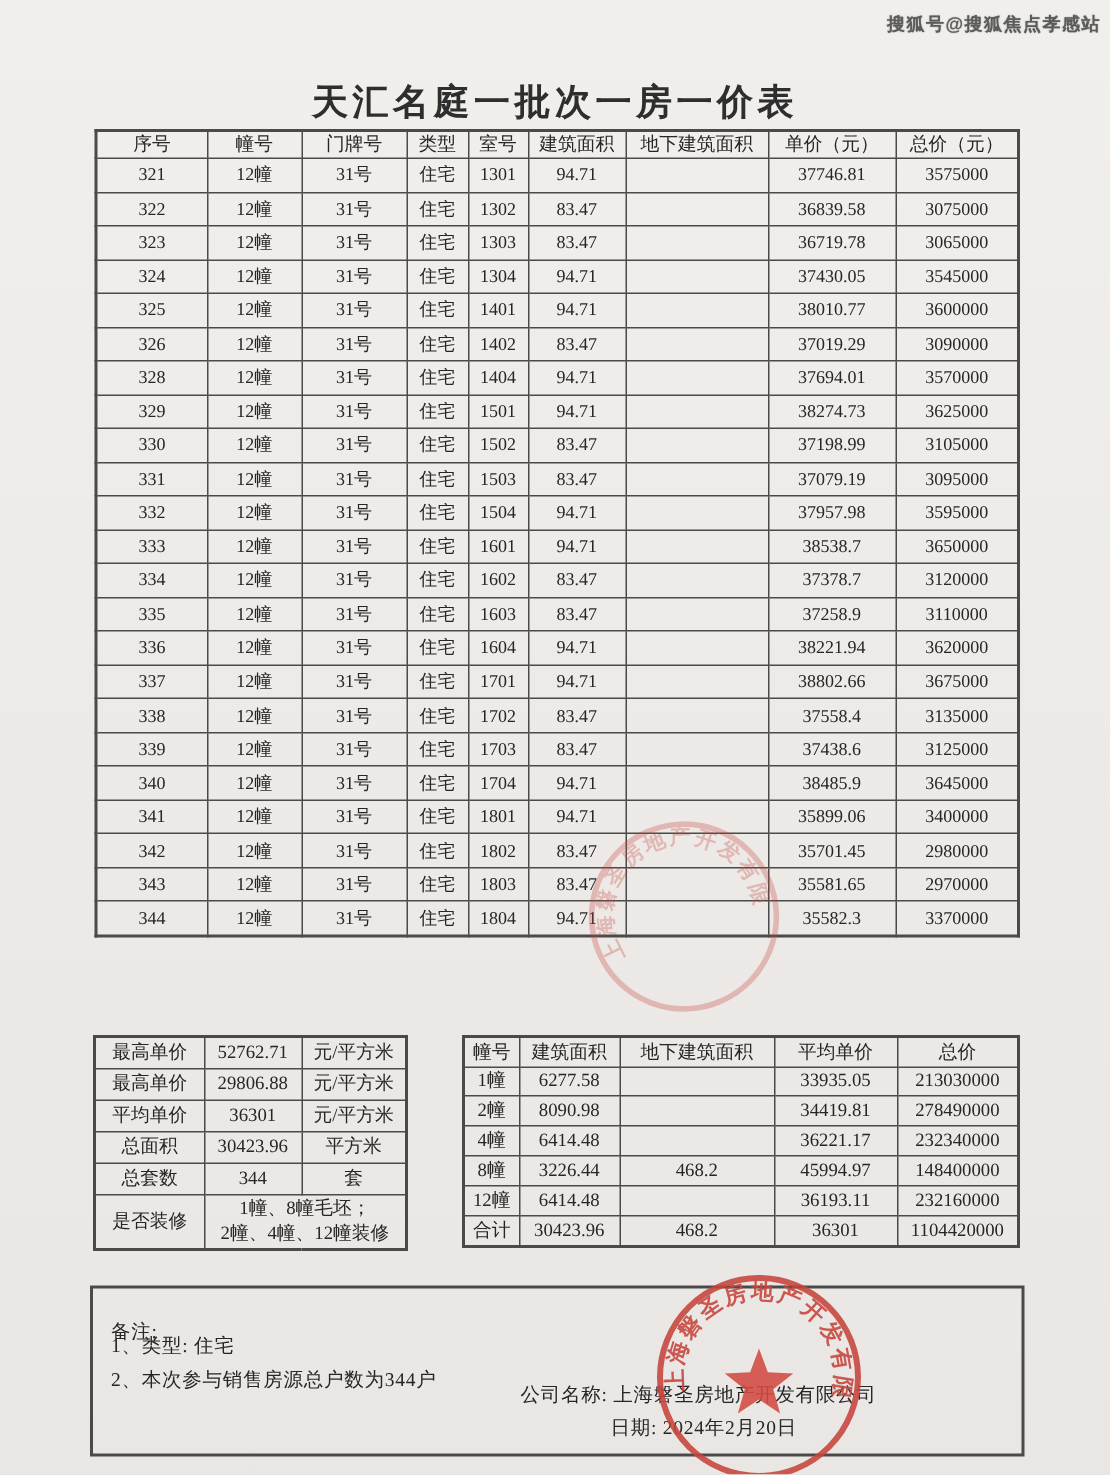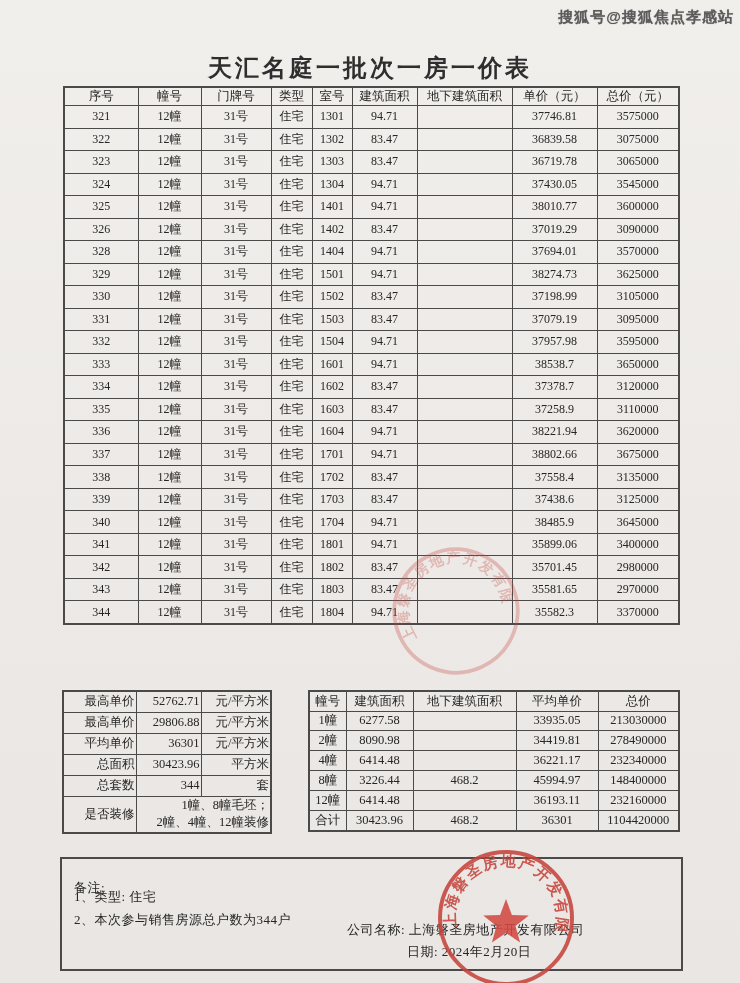--- a/index.html
+++ b/index.html
@@ -9,21 +9,21 @@
     background:#e7e4e1;
   }
   .page{
     position:relative;width:740px;height:983px;overflow:hidden;
     background:linear-gradient(180deg,#f1efec 0%,#edeae7 45%,#e9e6e3 100%);
     color:#2b2b2b;
   }
   .watermark{
     position:absolute;top:8px;right:6px;
     font-family:"Liberation Sans","DejaVu Sans",sans-serif;
-    font-size:15px;font-weight:bold;color:#4c4c4c;
+    font-size:12px;font-weight:bold;color:#4c4c4c;
     letter-spacing:1px;
     text-shadow:0 0 1px #8a8a8a;
     opacity:.9;
     margin-left:45px;
   }
   .doc-title{
     position:absolute;top:52px;left:0;width:100%;
     text-align:center;font-size:24px;font-weight:600;
     letter-spacing:3px;color:#2e2e2e;
   }
@@ -32,21 +32,21 @@
   table{border-width:2px;}
   td,th{
     text-align:center;vertical-align:middle;
     font-size:12px;font-weight:normal;color:#262626;
     padding:0 1px;overflow:hidden;white-space:nowrap;
   }
   .main-table{position:absolute;left:63px;top:86px;width:615px;height:539px;}
   .main-table th{font-size:12.5px;}
   .summary-left{position:absolute;left:62px;top:690px;width:208px;height:142px;}
   .summary-right{position:absolute;left:308px;top:690px;width:370px;height:142px;}
-  .summary-left td{font-size:12.5px;text-align:right;}
+  .summary-left td{font-size:12.5px;}
   .summary-right td,.summary-right th{font-size:12.5px;}
   .decor-lines div{line-height:17px;font-size:12.5px;}
   .remarks-box{
     position:absolute;left:60px;top:857px;width:619px;height:110px;
     border:2px solid #4a4a4a;
   }
   .remarks-box .line{position:absolute;font-size:13px;color:#262626;letter-spacing:.5px;}
   .rm-title{left:12px;top:20px;}
   .rm-item1{left:12px;top:29px;}
   .rm-item2{left:12px;top:52px;}

